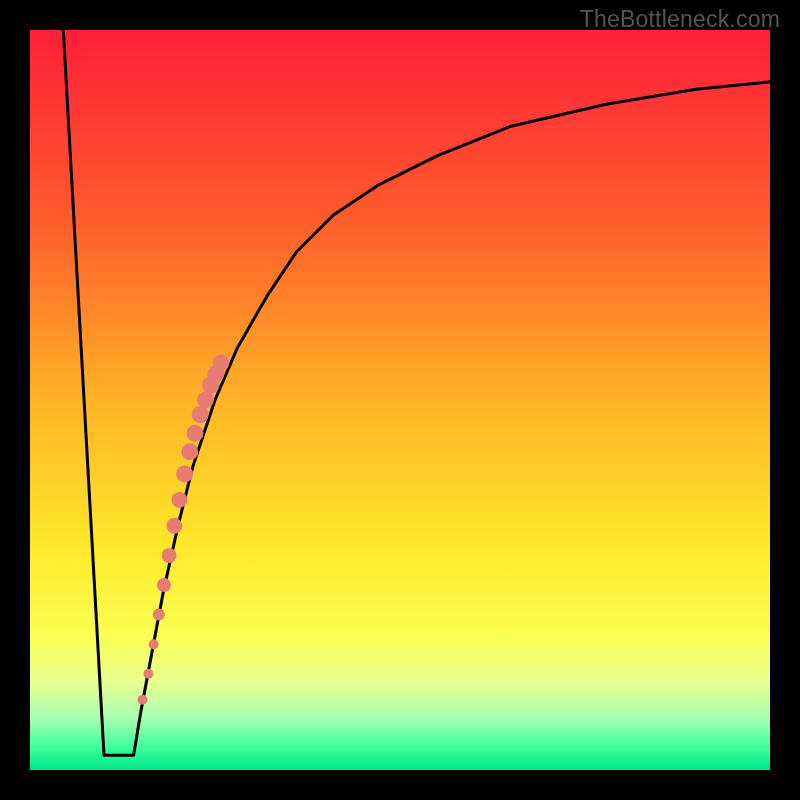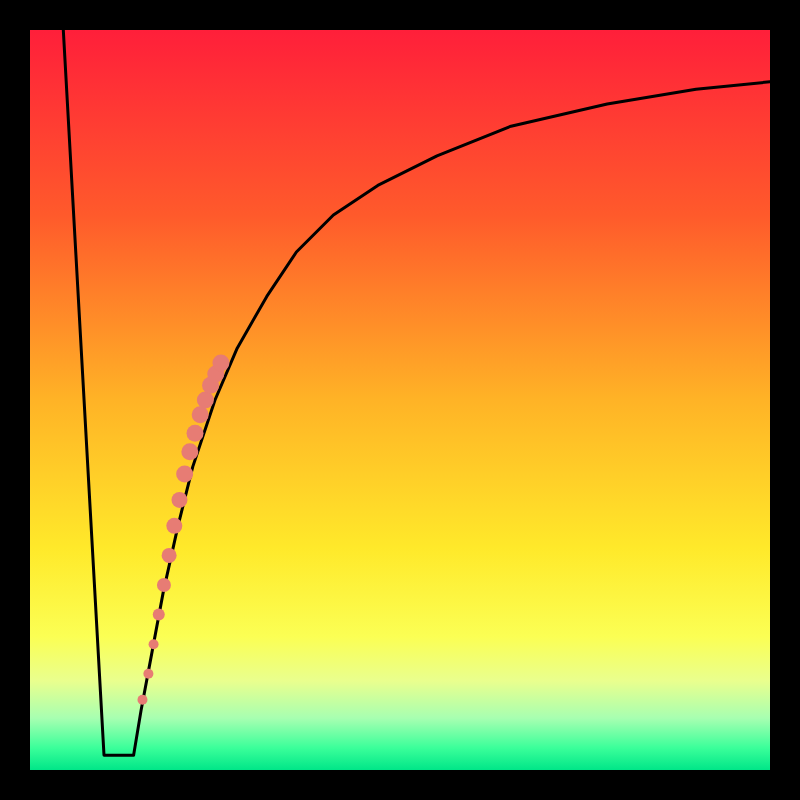--- a/index.html
+++ b/index.html
@@ -72,13 +72,14 @@
           <circle cx="159.84000000000003" cy="421.8" r="8.5" fill="#e77c74"></circle>
           <circle cx="165.02" cy="403.3" r="8.5" fill="#e77c74"></circle>
           <circle cx="170.20000000000002" cy="384.8" r="8.5" fill="#e77c74"></circle>
           <circle cx="175.38" cy="370" r="8.5" fill="#e77c74"></circle>
           <circle cx="180.56" cy="355.2" r="8.5" fill="#e77c74"></circle>
           <circle cx="185.74" cy="344.09999999999997" r="8.5" fill="#e77c74"></circle>
           <circle cx="190.92000000000002" cy="332.99999999999994" r="8.5" fill="#e77c74"></circle>
         </g>
     </svg>
   </div>
+  <div class="watermark">TheBottleneck.com</div>
 </div>
 
 </body></html>

